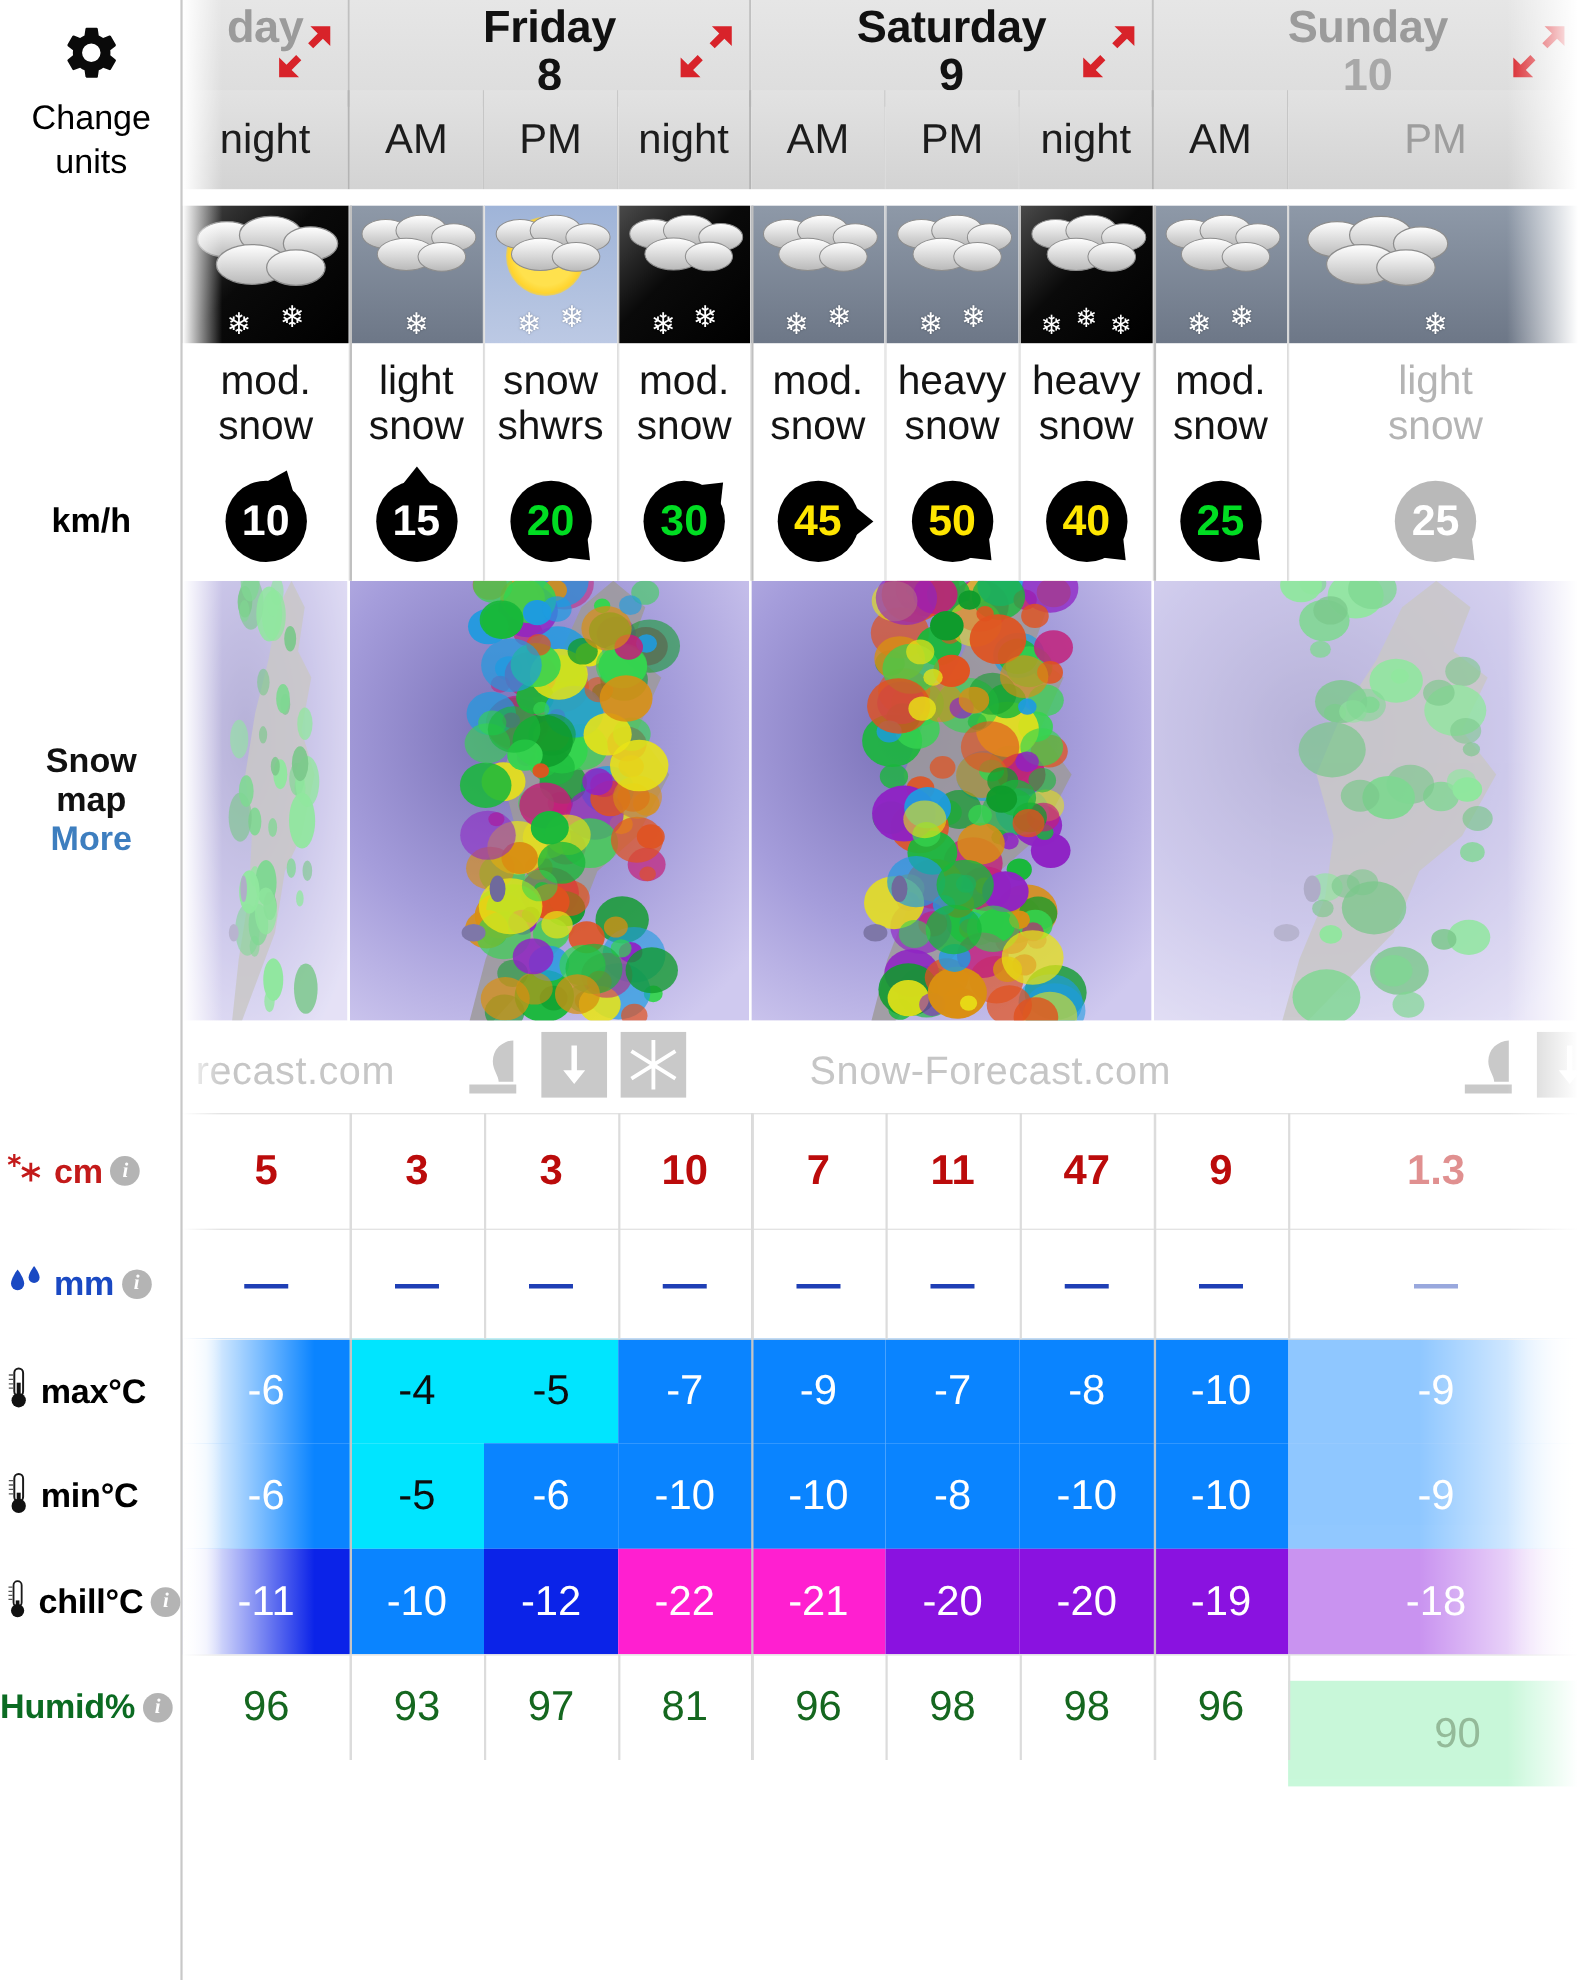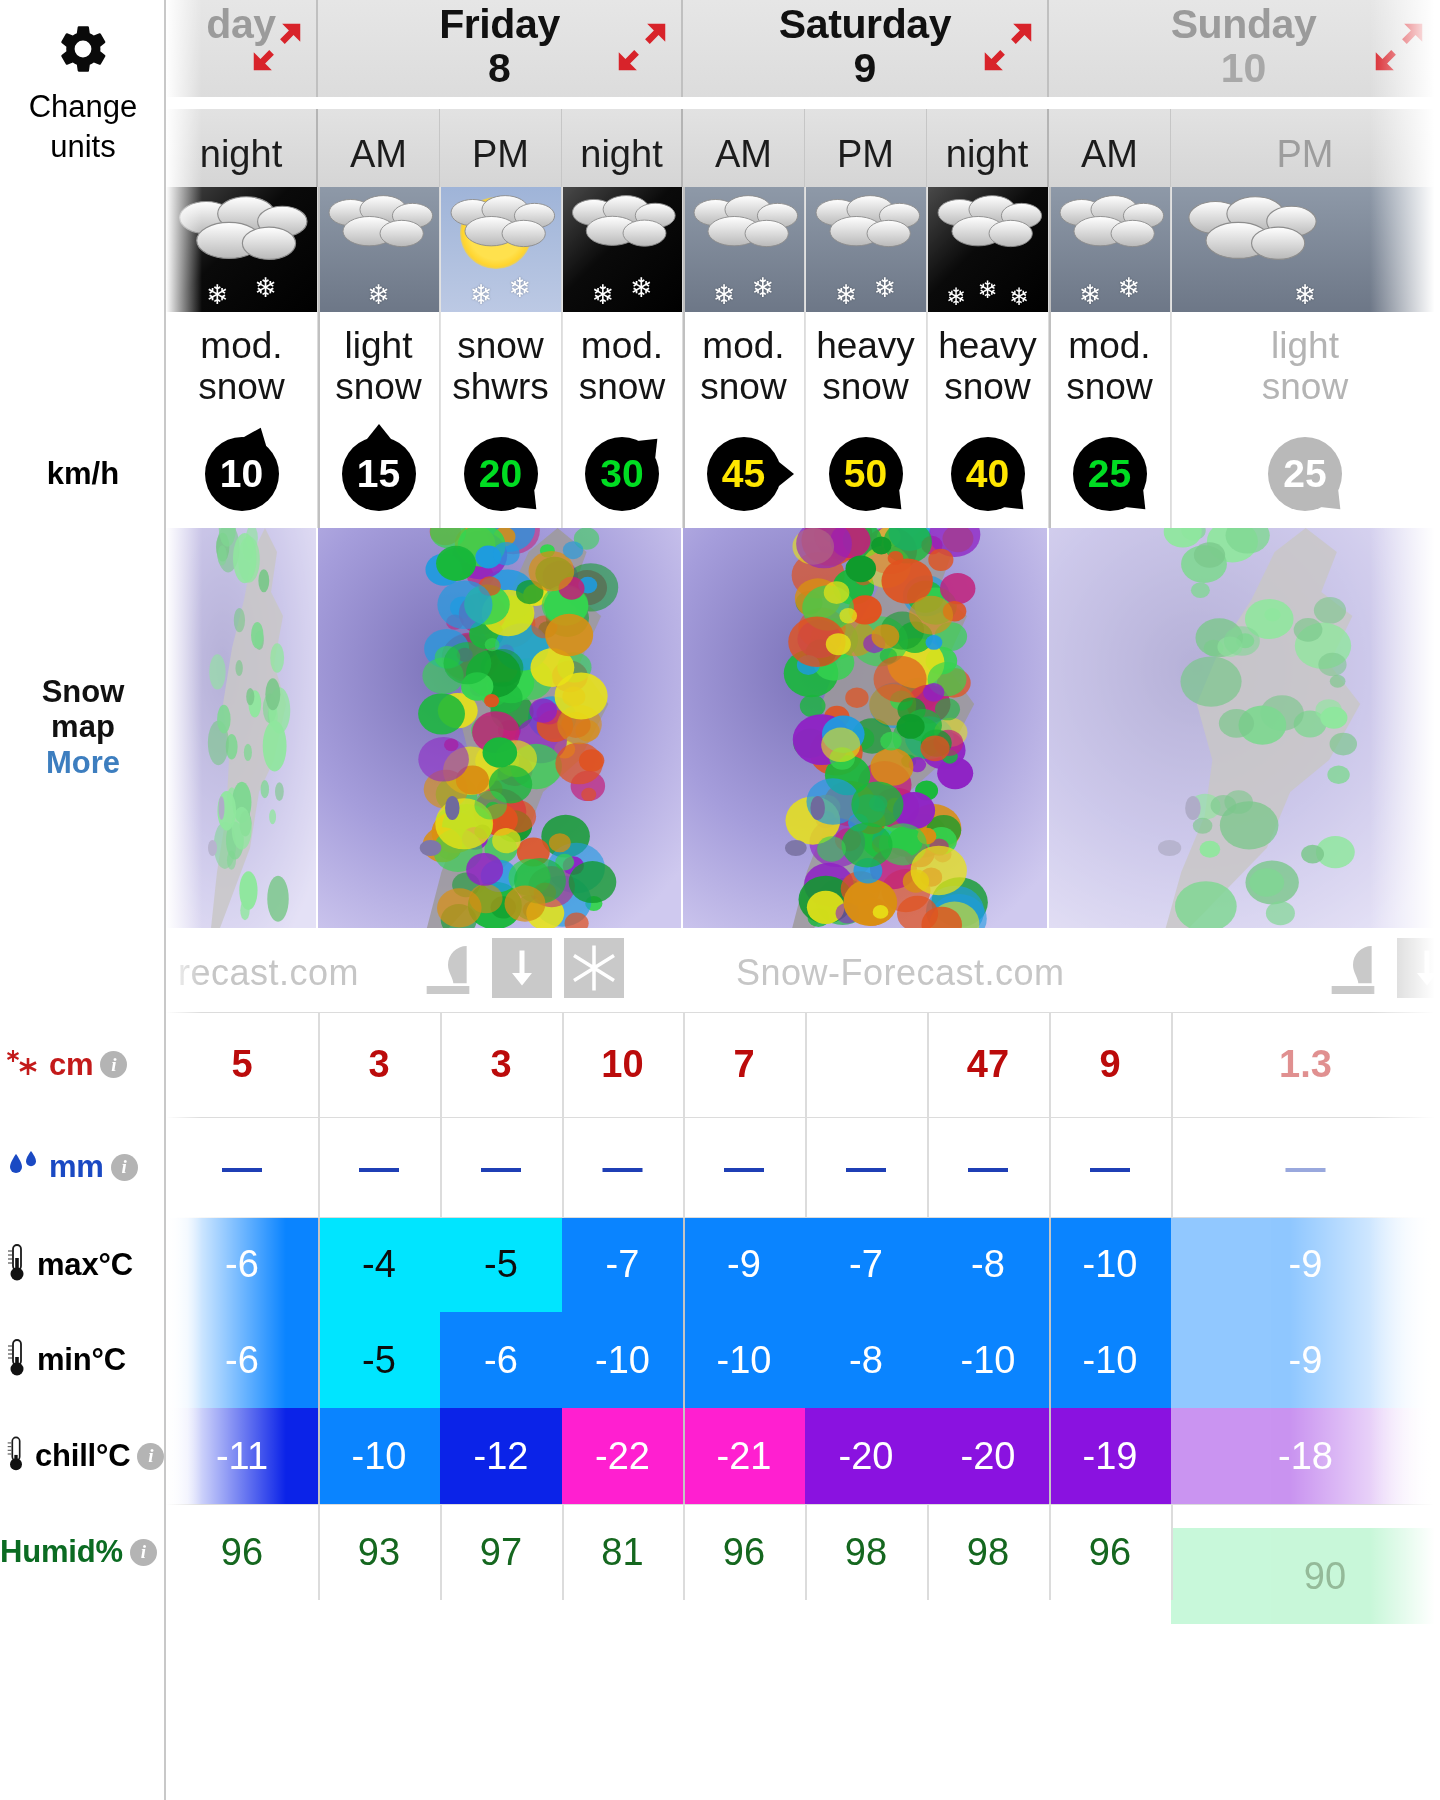--- a/index.html
+++ b/index.html
@@ -68,21 +68,21 @@
   }
   .daynum {
     position: absolute; left: 0; right: 0; top: 46px;
     text-align: center; font-size: 41px; font-weight: bold; color: #111;
     line-height: 1.08;
   }
   .expand-icon { position: absolute; right: 8px; top: 16px; }
 
   
   .perhdr {
-    position: absolute; top: 109px; height: 90px;
+    position: absolute; top: 82px; height: 90px;
     background: linear-gradient(#e2e2e2, #d3d3d3);
     border-right: 1px solid #c6c6c6;
     display: flex; align-items: center; justify-content: center;
     font-size: 38px; color: #1c1c1c; text-align: right;
   }
   .perhdr.daysep { border-right: 2px solid #b4b4b4; }
 
   
   .wx {
     position: absolute; top: 187px; height: 125px;
@@ -1169,20 +1169,25 @@
       <div class="cell cm" style="left:396px;top:1012px;width:121px;height:105px;background:#ffffff;">
         <div class="cm-pill" style="top:6px;width:107px;height:93px;display:flex;align-items:center;justify-content:center;">
           <span>10</span>
         </div>
       </div>
       <div class="cell cm" style="left:517px;top:1012px;width:122px;height:105px;background:#ffffff;">
         <div class="cm-pill" style="top:6px;width:108px;height:93px;display:flex;align-items:center;justify-content:center;">
           <span>7</span>
         </div>
       </div>
+      <div class="cell cm" style="left:639px;top:1012px;width:122px;height:105px;background:#ffffff;">
+        <div class="cm-pill" style="top:6px;width:108px;height:93px;display:flex;align-items:center;justify-content:center;">
+          <span>11</span>
+        </div>
+      </div>
       <div class="cell cm" style="left:761px;top:1012px;width:122px;height:105px;background:#ffffff;">
         <div class="cm-pill" style="top:6px;width:108px;height:93px;display:flex;align-items:center;justify-content:center;">
           <span>47</span>
         </div>
       </div>
       <div class="cell cm" style="left:883px;top:1012px;width:122px;height:105px;background:#ffffff;">
         <div class="cm-pill" style="top:6px;width:108px;height:93px;display:flex;align-items:center;justify-content:center;">
           <span>9</span>
         </div>
       </div>

